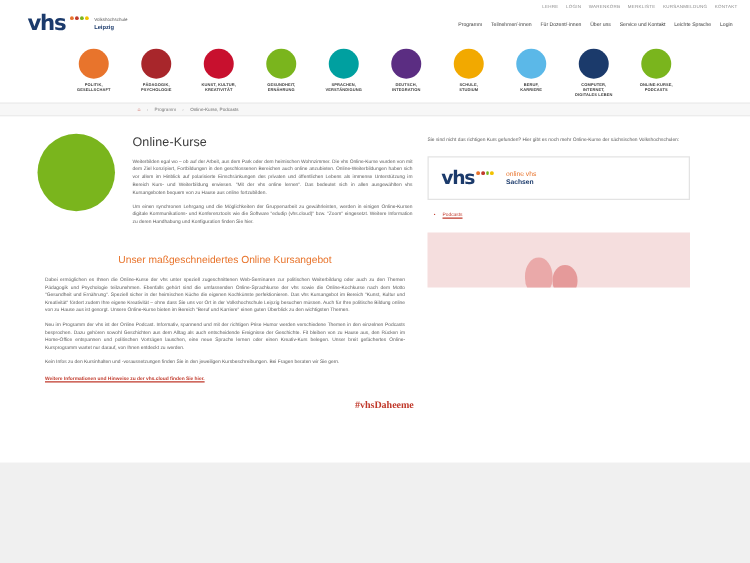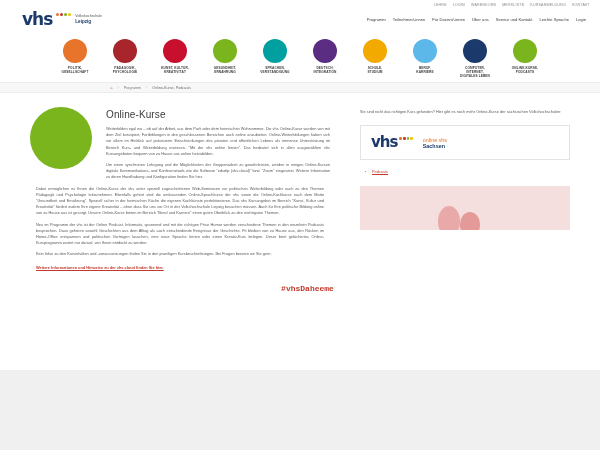--- a/index.html
+++ b/index.html
@@ -69,21 +69,21 @@
     background: #f7f7f7; border-top: 1px solid #ececec; border-bottom: 1px solid #ececec;
     height: 11px; display: flex; align-items: center; gap: 5px;
     padding-left: 110px; font-size: 3.7px; color: #7a7a7a;
   }
   .crumbbar .home { color: #c0392b; font-size: 4px; }
   .crumbbar .sep { color: #bbb; }
   .crumbbar .cur { color: #6d6d6d; }
 
   
   .content {
-    display: flex; gap: 30px;
+    display: flex; gap: 12px;
     padding: 14px 30px 0 30px;
   }
   .col-main { width: 300px; }
   .col-side { width: 210px; }
 
   
   .hero { display: flex; gap: 14px; }
   .hero-circle {
     width: 62px; height: 62px; border-radius: 50%;
     background: #7ab51d; flex: 0 0 auto;
@@ -141,21 +141,21 @@
     position: absolute; bottom: -6px; border-radius: 50% 50% 45% 45%;
     background: #eaa9a9;
   }
   .side-img .b1 { left: 78px; width: 22px; height: 30px; }
   .side-img .b2 { left: 100px; width: 20px; height: 24px; background: #e59a9a; }
 
   
   .footmark {
     text-align: center; margin-top: 14px; padding-bottom: 8px;
     font-size: 8px; font-weight: bold; color: #1b3a6b;
-    font-family: Liberation Mono, monospace;
+    font-family: Liberation Serif, serif;
     margin-left: 15px;
   }
   .footmark .dot { color: #c0392b; }
   .footmark .word { color: #c0392b; }
 </style>
 </head>
 <body>
 
 <div class="page">
 
@@ -261,20 +261,21 @@
       <div class="hero">
         <div class="hero-circle"></div>
         <div class="hero-body">
           <h1 class="title">Online-Kurse</h1>
           <p class="para">Weiterbilden egal wo – ob auf der Arbeit, aus dem Park oder dem heimischen Wohnzimmer. Die vhs Online-Kurse wurden von mit dem Ziel konzipiert, Fortbildungen in den geschlossenen Bereichen auch online anzubieten. Online-Weiterbildungen haben sich vor allem im Hinblick auf polarisierte Einschränkungen des privaten und öffentlichen Lebens als immense Unterstützung im Bereich Kurs- und Weiterbildung erwiesen. "Mit der vhs online lernen". Das bedeutet sich in allen ausgewählten vhs Kursangeboten bequem von zu Hause aus online fortzubilden.</p>
           <p class="para">Um einen synchronen Lehrgang und die Möglichkeiten der Gruppenarbeit zu gewährleisten, werden in einigen Online-Kursen digitale Kommunikations- und Konferenztools wie die Software "edudip (vhs.cloud)" bzw. "Zoom" eingesetzt. Weitere Information zu deren Handhabung und Konfiguration finden Sie hier.</p>
         </div>
       </div>
 
       <div class="sub-wrap">
+        <h2 class="subtitle">Unser maßgeschneidertes Online Kursangebot</h2>
         <p class="para">Dabei ermöglichen es Ihnen die Online-Kurse der vhs unter speziell zugeschnittenen Web-Seminaren zur politischen Weiterbildung oder auch zu den Themen Pädagogik und Psychologie teilzunehmen. Ebenfalls gehört sind die umfassenden Online-Sprachkurse der vhs sowie die Online-Kochkurse nach dem Motto "Gesundheit und Ernährung". Speziell sicher in der heimischen Küche die eigenen Kochkünste perfektionieren. Das vhs Kursangebot im Bereich "Kunst, Kultur und Kreativität" fördert zudem Ihre eigene Kreativität – ohne dass Sie uns vor Ort in der Volkshochschule Leipzig besuchen müssen. Auch für Ihre politische Bildung online von zu Hause aus ist gesorgt. Unsere Online-Kurse bieten im Bereich "Beruf und Karriere" einen guten Überblick zu den wichtigsten Themen.</p>
         <p class="para">Neu im Programm der vhs ist der Online Podcast. Informativ, spannend und mit der richtigen Prise Humor werden verschiedene Themen in den einzelnen Podcasts besprochen. Dazu gehören sowohl Geschichten aus dem Alltag als auch entscheidende Ereignisse der Geschichte. Fit bleiben von zu Hause aus, den Rücken im Home-Office entspannen und politischen Vorträgen lauschen, eine neue Sprache lernen oder einen Kreativ-Kurs belegen. Unser breit gefächertes Online-Kursprogramm wartet nur darauf, von Ihnen entdeckt zu werden.</p>
         <p class="para">Kein Infos zu den Kursinhalten und -voraussetzungen finden Sie in den jeweiligen Kursbeschreibungen. Bei Fragen beraten wir Sie gern.</p>
         <a class="closing" href="#">Weitere Informationen und Hinweise zu der vhs.cloud finden Sie hier.</a>
       </div>
     </div>
 
     <div class="col-side">
       <div class="side-note">Sie sind nicht das richtigen Kurs gefunden? Hier gibt es noch mehr Online-Kurse der sächsischen Volkshochschulen:</div>
 

